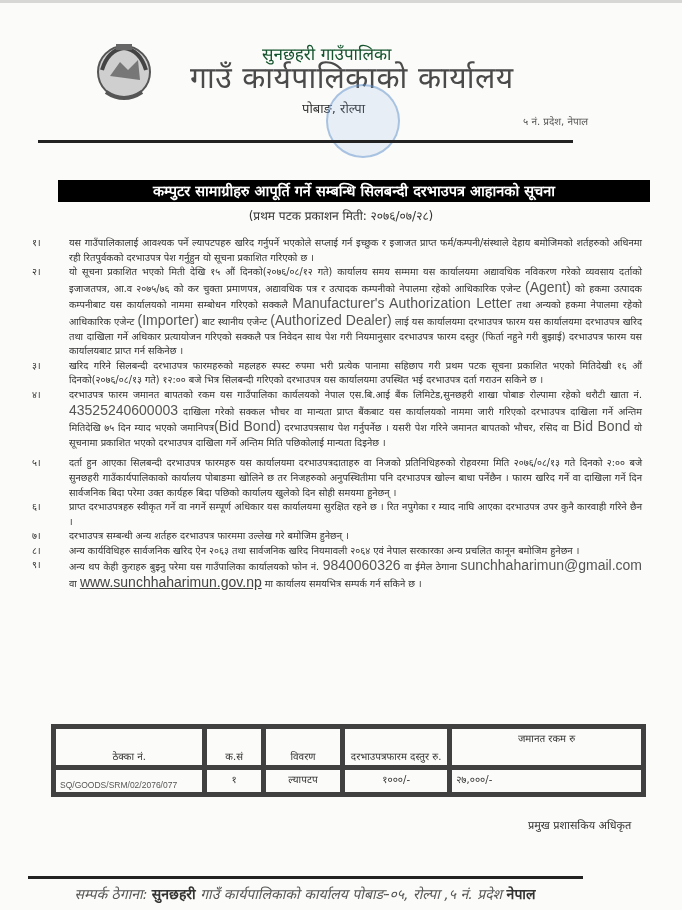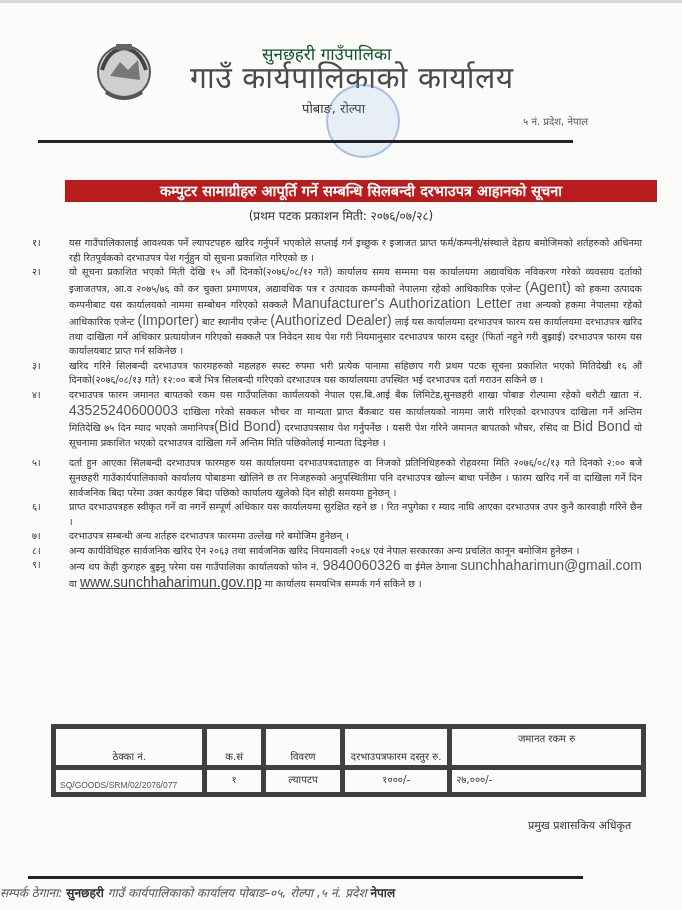--- a/index.html
+++ b/index.html
@@ -13,43 +13,43 @@
   .top-edge { position: absolute; left: 0; top: 0; width: 682px; height: 3px; background: #d7d7d5; }
   .emblem { position: absolute; left: 88px; top: 40px; width: 72px; height: 68px; }
   .h-muni { position: absolute; left: 262px; top: 42px; font-size: 17px; color: #14532d; }
   .h-office { position: absolute; left: 190px; top: 56px; font-size: 30px; color: #4a4a4a; letter-spacing: 0.5px; }
   .h-place { position: absolute; left: 302px; top: 99px; font-size: 13px; color: #333; }
   .h-province { position: absolute; left: 523px; top: 114px; font-size: 10px; color: #555; }
   .stamp { position: absolute; left: 326px; top: 84px; width: 70px; height: 70px; border-radius: 50%;
            border: 2px solid rgba(90,140,200,0.45); background: rgba(120,170,220,0.15); }
   .rule-top { position: absolute; left: 38px; top: 140px; width: 535px; height: 3px; background: #222; }
 
-  .title-bar { position: absolute; left: 58px; top: 180px; width: 592px; height: 22px; background: #b91c1c;
-               color: #fff; font-size: 14.5px; text-align: center; line-height: 22px; font-weight: bold; margin-left: 7px; }
+  .title-bar { position: absolute; left: 58px; top: 180px; width: 592px; height: 22px; background: #000000;
+               color: #fff; font-size: 14.5px; text-align: center; line-height: 22px; font-weight: bold; }
   .subtitle { position: absolute; left: 0; top: 207px; width: 682px; text-align: center; font-size: 12px; color: #333; }
 
   .body { position: absolute; left: 52px; top: 236px; width: 590px; font-size: 9.6px; line-height: 14.6px; color: #333; }
   .item { display: flex; margin-bottom: 0px; }
   .item .num { width: 18px; flex: none; margin-left: -20px; }
   .item .txt { text-align: justify; flex: 1; margin-left: 19px; }
   .latin { font-family: "Liberation Sans", sans-serif; font-size: 14px; color: #555; }
   .link { text-decoration: underline; color: #444; }
 
   table.tender { position: absolute; left: 51px; top: 724px; width: 595px; border-collapse: collapse; font-size: 10px; color: #333; }
   table.tender td, table.tender th { border: 5px solid #404040; font-weight: normal; padding: 2px 4px; }
   table.tender th { height: 32px; vertical-align: bottom; }
   table.tender th.last { vertical-align: top; }
   table.tender td { height: 18px; vertical-align: top; margin-top: 20px; }
   .c1 { width: 130px; } .c2 { width: 42px; } .c3 { width: 62px; } .c4 { width: 88px; } .c5 { width: 170px; }
   .center { text-align: center; }
   .ref { font-family: "Liberation Sans", sans-serif; font-size: 8.5px; color: #555; vertical-align: bottom !important; }
 
   .signature { position: absolute; left: 528px; top: 817px; font-size: 11px; color: #333; }
   .rule-bottom { position: absolute; left: 28px; top: 876px; width: 555px; height: 3px; background: #222; }
-  .footer1 { position: absolute; left: 0; top: 884px; width: 610px; text-align: left; font-size: 12px; color: #555; font-style: italic; }
+  .footer1 { position: absolute; left: 0; top: 884px; width: 610px; text-align: center; font-size: 14px; color: #555; font-style: italic; }
   .footer2 { position: absolute; left: 0; top: 925px; width: 610px; text-align: center; font-size: 9px; color: #555; }
   .footer1 b, .footer2 b { color: #333; font-style: normal; }
   .f-latin { font-family: "Liberation Sans", sans-serif; font-style: normal; }
   .f-label { font-family: "Liberation Sans", sans-serif; font-style: italic; }
 </style>
 </head>
 <body>
 
 <div class="top-edge"></div>
 

